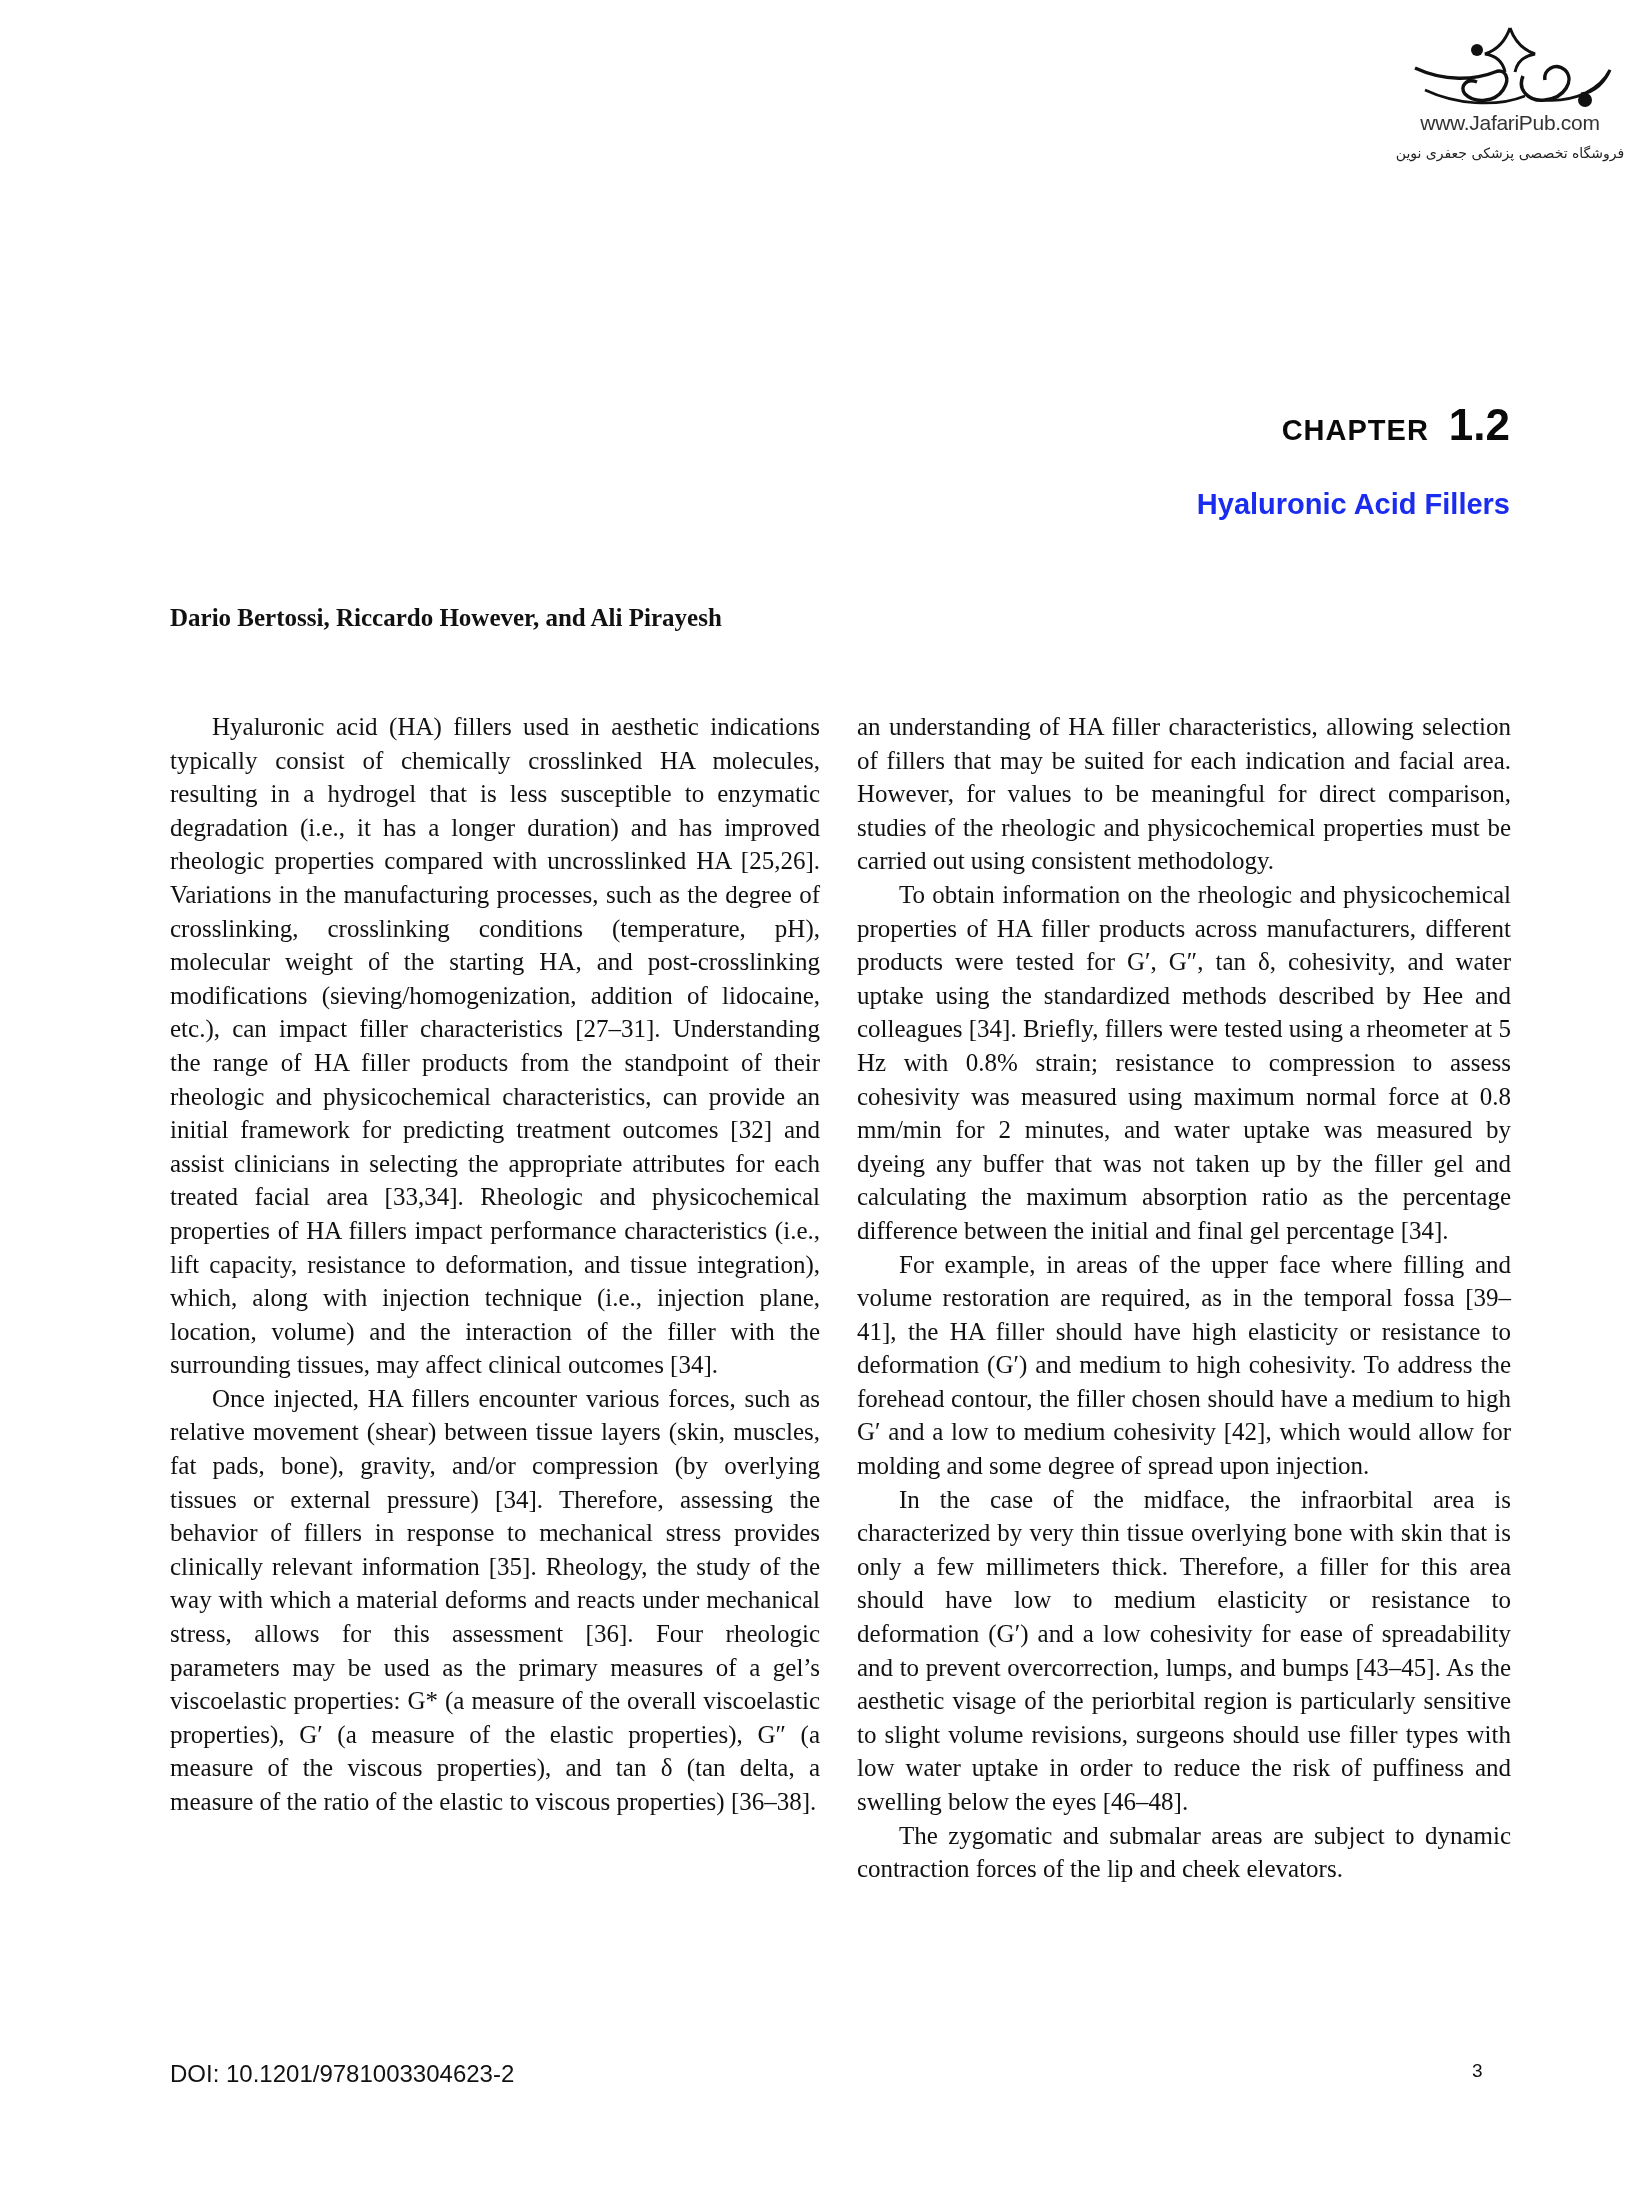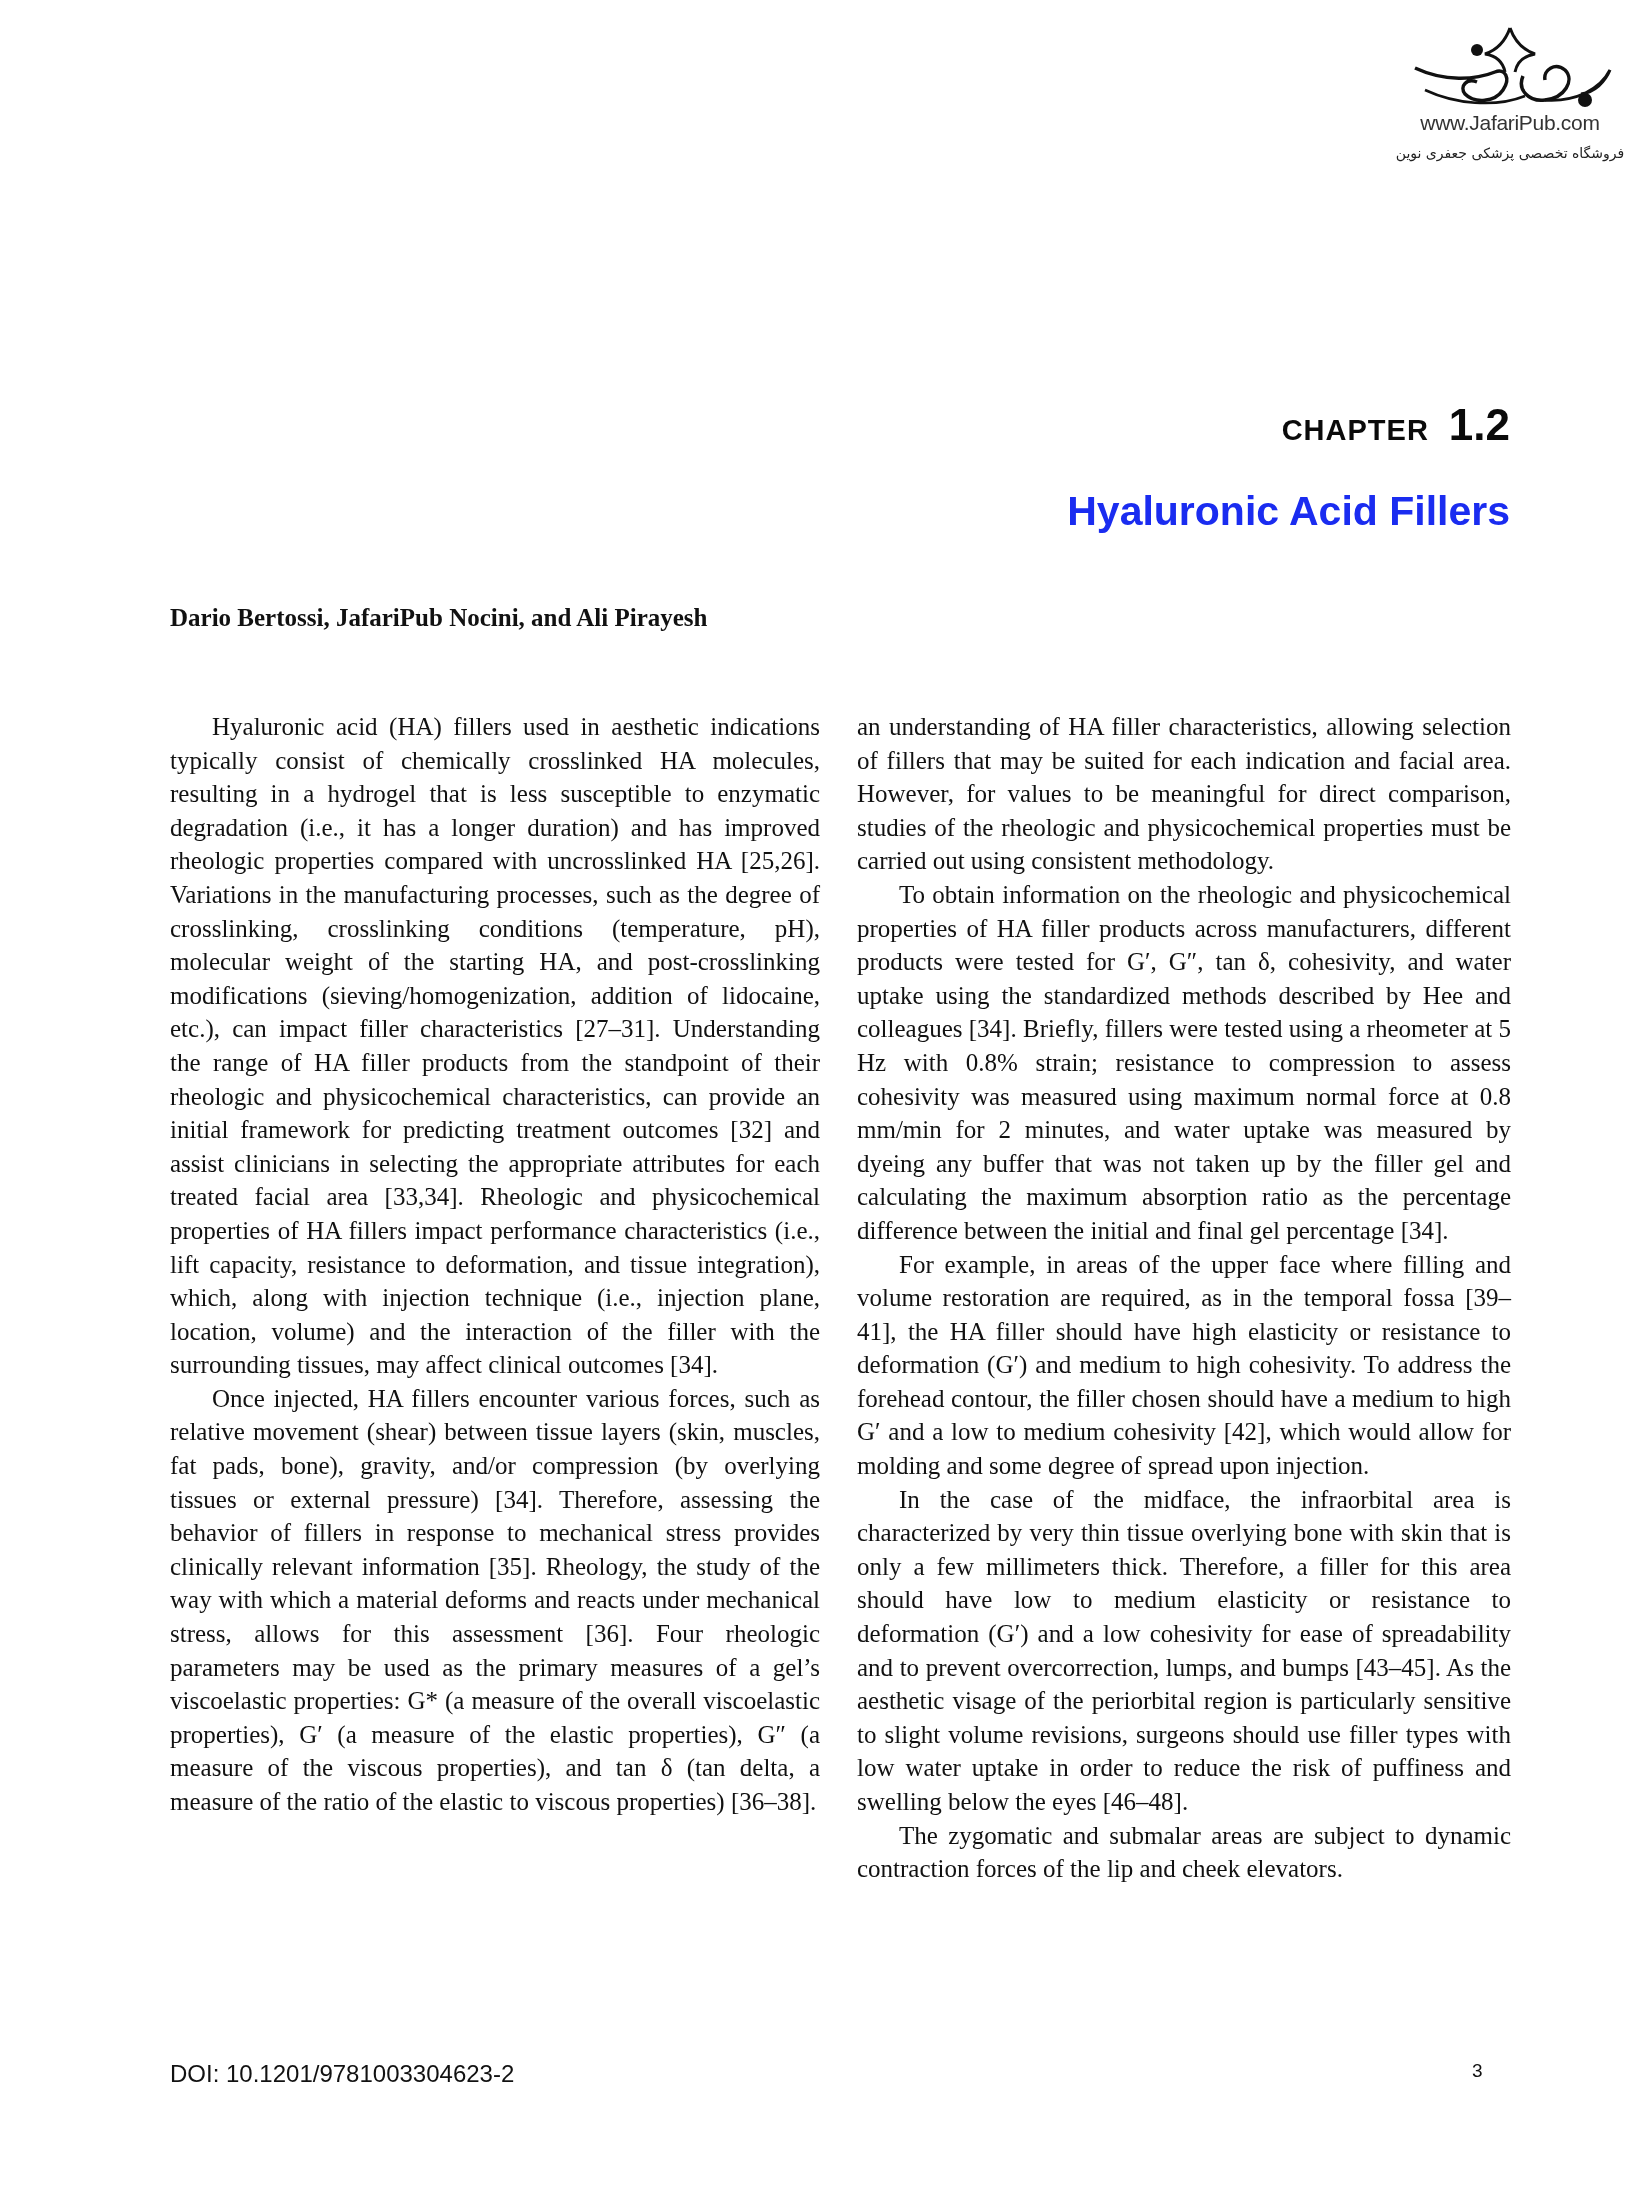--- a/index.html
+++ b/index.html
@@ -4,21 +4,21 @@
 <style>
   html, body { margin: 0; padding: 0; background: #ffffff; }
   body { width: 1650px; height: 2200px; position: relative; overflow: hidden; color: #111111; }
   .logo { position: absolute; left: 1390px; top: 20px; width: 240px; height: 170px; text-align: center; }
   .logo svg { display: block; margin: 0 auto; }
   .logo-url { font-family: "Liberation Sans", sans-serif; font-size: 21px; color: #333; letter-spacing: -0.3px; margin-top: -4px; }
   .logo-sub { font-family: "DejaVu Sans", sans-serif; font-size: 14px; color: #222; margin-top: 10px; direction: rtl; }
   .chapter { position: absolute; right: 140px; top: 400px; font-family: "Liberation Sans", sans-serif; font-weight: bold; color: #0a0a0a; }
   .chapter .word { font-size: 29px; letter-spacing: 1px; }
   .chapter .num { font-size: 44px; margin-left: 20px; }
-  .title { position: absolute; right: 140px; top: 488px; font-family: "Liberation Sans", sans-serif; font-weight: bold; font-size: 41px; color: #1a2cf0; }
+  .title { position: absolute; right: 140px; top: 488px; font-family: "Liberation Sans", sans-serif; font-weight: bold; font-size: 29px; color: #1a2cf0; }
   .authors { position: absolute; left: 170px; top: 604px; font-family: "Liberation Serif", serif; font-weight: bold; font-size: 25px; color: #111; }
   .col { position: absolute; top: 710px; width: 650px; font-family: "Liberation Serif", serif; font-size: 25px; line-height: 33.6px; text-align: justify; hyphens: manual; color: #111; }
   .col.left { left: 170px; }
   .col.right { left: 857px; width: 654px; }
   .col p { margin: 0; text-indent: 42px; }
   .col p.cont { text-indent: 0; }
   .footer-doi { position: absolute; left: 170px; top: 2060px; font-family: "Liberation Sans", sans-serif; font-size: 24px; color: #111; }
   .footer-page { position: absolute; left: 1472px; top: 2060px; font-family: "Liberation Sans", sans-serif; font-size: 19px; color: #111; }
 </style>
 </head>
@@ -38,21 +38,21 @@
   <div class="logo-url">www.JafariPub.com</div>
   <div class="logo-sub">فروشگاه تخصصی پزشکی جعفری نوین</div>
 </div>
 
 <div class="chapter">
   <span class="word">CHAPTER</span><span class="num">1.2</span>
 </div>
 
 <div class="title">Hyaluronic Acid Fillers</div>
 
-<div class="authors">Dario Bertossi, JafariPub Nocini, and Ali Pirayesh</div>
+<div class="authors">Dario Bertossi, Riccardo However, and Ali Pirayesh</div>
 
 <div class="col left">
   <p>Hyaluronic acid (HA) fillers used in aesthetic indications typically consist of chemically crosslinked HA molecules, resulting in a hydrogel that is less susceptible to enzymatic degradation (i.e., it has a longer duration) and has improved rheologic properties compared with uncrosslinked HA [25,26]. Variations in the manufacturing processes, such as the degree of crosslinking, crosslinking conditions (temperature, pH), molecular weight of the starting HA, and post-crosslinking modifications (sieving/homogenization, addition of lidocaine, etc.), can impact filler characteristics [27–31]. Understanding the range of HA filler products from the standpoint of their rheologic and physicochemical characteristics, can provide an initial framework for predicting treatment outcomes [32] and assist clinicians in selecting the appropriate attributes for each treated facial area [33,34]. Rheologic and physicochemical properties of HA fillers impact performance characteristics (i.e., lift capacity, resistance to deformation, and tissue integration), which, along with injection technique (i.e., injection plane, location, volume) and the interaction of the filler with the surrounding tissues, may affect clinical outcomes [34].</p>
   <p>Once injected, HA fillers encounter various forces, such as relative movement (shear) between tissue layers (skin, muscles, fat pads, bone), gravity, and/or compression (by overlying tissues or external pressure) [34]. Therefore, assessing the behavior of fillers in response to mechanical stress provides clinically relevant information [35]. Rheology, the study of the way with which a material deforms and reacts under mechanical stress, allows for this assessment [36]. Four rheologic parameters may be used as the primary measures of a gel’s viscoelastic properties: G* (a measure of the overall viscoelastic properties), G′ (a measure of the elastic properties), G″ (a measure of the viscous properties), and tan δ (tan delta, a measure of the ratio of the elastic to viscous properties) [36–38].</p>
 </div>
 
 <div class="col right">
   <p class="cont">an understanding of HA filler characteristics, allowing selection of fillers that may be suited for each indication and facial area. However, for values to be meaningful for direct comparison, studies of the rheologic and physicochemical properties must be carried out using consistent methodology.</p>
   <p>To obtain information on the rheologic and physicochemical properties of HA filler products across manufacturers, different products were tested for G′, G″, tan δ, cohesivity, and water uptake using the standardized methods described by Hee and colleagues [34]. Briefly, fillers were tested using a rheometer at 5 Hz with 0.8% strain; resistance to compression to assess cohesivity was measured using maximum normal force at 0.8 mm/min for 2 minutes, and water uptake was measured by dyeing any buffer that was not taken up by the filler gel and calculating the maximum absorption ratio as the percentage difference between the initial and final gel percentage [34].</p>
   <p>For example, in areas of the upper face where filling and volume restoration are required, as in the temporal fossa [39–41], the HA filler should have high elasticity or resistance to deformation (G′) and medium to high cohesivity. To address the forehead contour, the filler chosen should have a medium to high G′ and a low to medium cohesivity [42], which would allow for molding and some degree of spread upon injection.</p>

